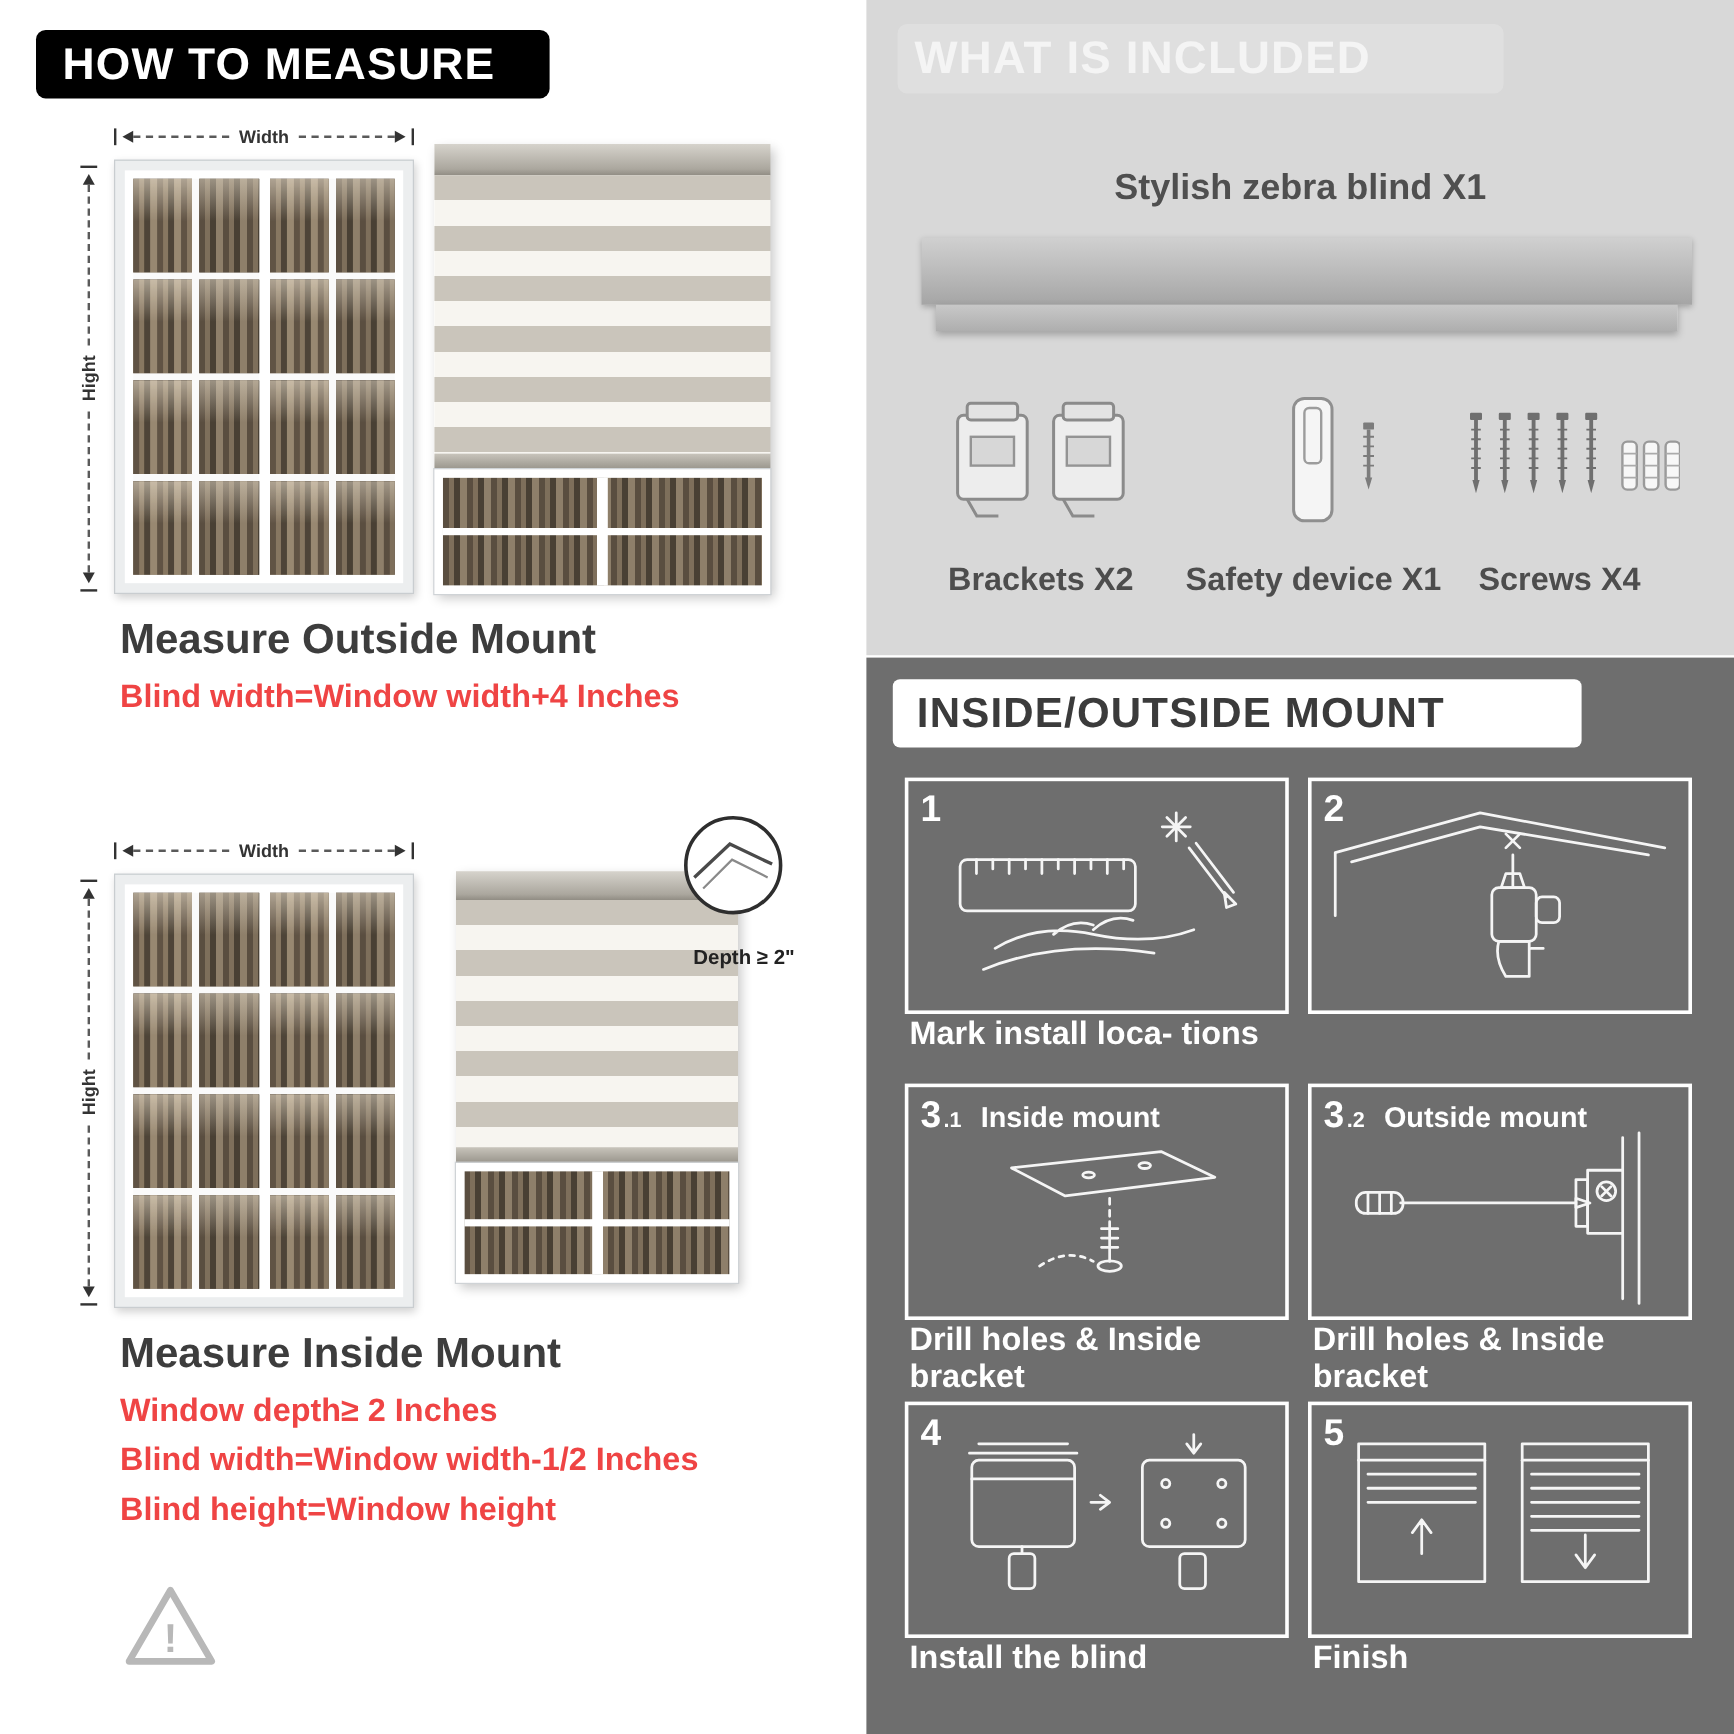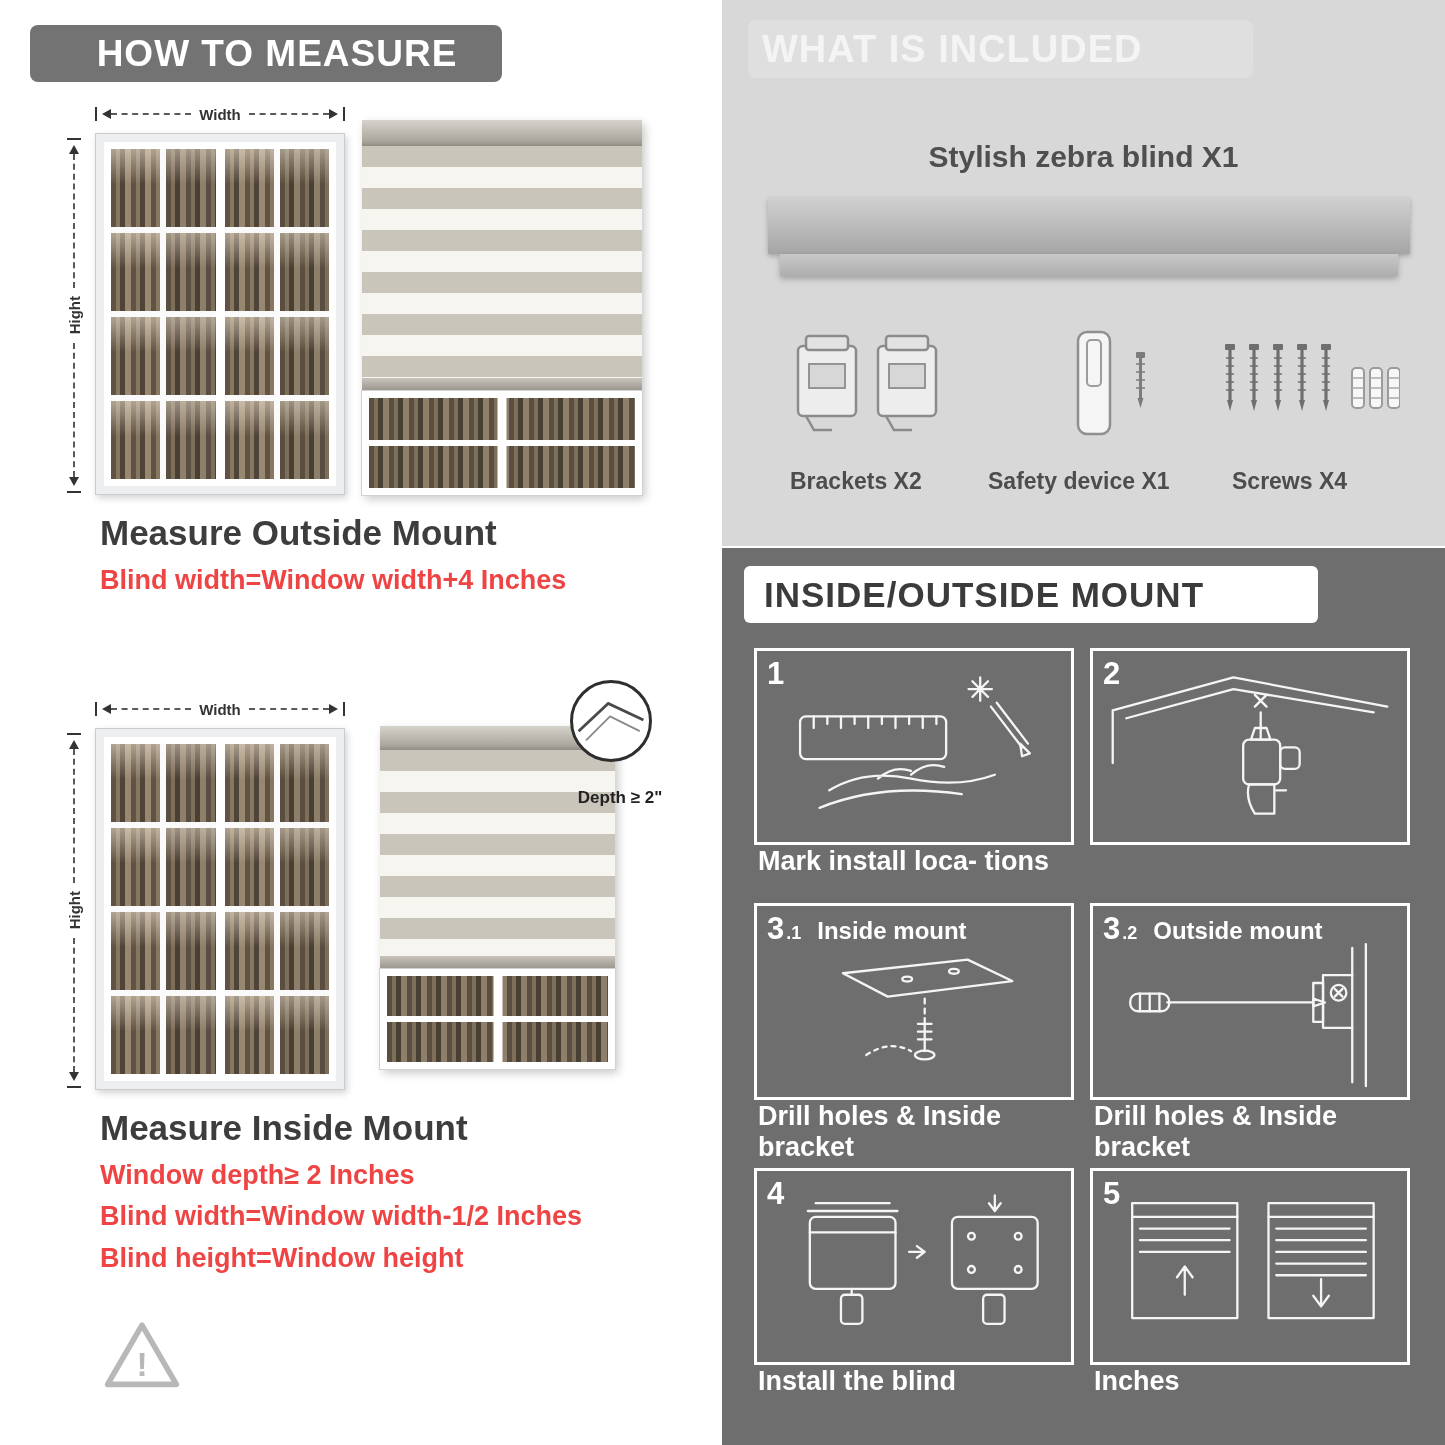--- a/index.html
+++ b/index.html
@@ -1,22 +1,22 @@
 <!DOCTYPE html>
 <html><head>
 <meta charset="utf-8">
 <style>
   * { margin:0; padding:0; box-sizing:border-box; }
   html,body { background:#fff; }
   body { font-family:"Liberation Sans", sans-serif; }
   .canvas { position:relative; width:1445px; height:1445px; background:#fff; overflow:hidden; }
 
   
-  .banner-gray { position:absolute; left:30px; top:25px; width:472px; height:57px; background:#737373;
-    border-radius:8px; color:#fff; font-weight:bold; font-size:37px; line-height:57px; padding-left:22px; letter-spacing:1px;text-align:center; }
+  .banner-gray { position:absolute; left:30px; top:25px; width:428px; height:57px; background:#000000;
+    border-radius:8px; color:#fff; font-weight:bold; font-size:37px; line-height:57px; padding-left:22px; letter-spacing:1px; }
 
   .h-measure { position:absolute; display:flex; align-items:center; height:16px; color:#333; font-size:15px; font-weight:bold; }
   .hm1 { left:95px; top:106px; width:250px; }
   .hm2 { left:95px; top:701px; width:250px; }
   .h-measure .tick { width:2px; height:14px; background:#333; }
   .h-measure .dash { flex:1; height:0; border-top:2px dashed #5a5a5a; }
   .h-measure .ah-l { width:0; height:0; border:5px solid transparent; border-right:9px solid #333; }
   .h-measure .ah-r { width:0; height:0; border:5px solid transparent; border-left:9px solid #333; }
   .h-measure .hlabel { padding:0 8px; }
 
@@ -72,21 +72,21 @@
   .wi-banner { position:absolute; left:748px; top:20px; width:505px; height:58px; background:rgba(255,255,255,.20);
     border-radius:8px; color:#f4f4f4; font-size:38px; font-weight:bold; line-height:58px; padding-left:14px; letter-spacing:1px; }
   .blind-x1-label { position:absolute; left:722px; top:140px; width:723px; text-align:center; font-size:30px; font-weight:bold; color:#4f4f4f; }
   .headrail { position:absolute; left:768px; top:198px; width:642px; height:56px;
     background:linear-gradient(180deg,#d0d0d0 0%,#b9b9b9 55%,#a5a5a5 100%); box-shadow:0 2px 5px rgba(0,0,0,.25); }
   .headrail-valance { position:absolute; left:780px; top:254px; width:618px; height:22px;
     background:linear-gradient(180deg,#c8c8c8,#aeaeae); box-shadow:0 3px 6px rgba(0,0,0,.25); }
   .brackets-icon { position:absolute; left:792px; top:330px; width:150px; height:112px; }
   .safety-icon   { position:absolute; left:1058px; top:326px; width:110px; height:118px; }
   .screws-icon   { position:absolute; left:1218px; top:338px; width:182px; height:104px; }
-  .item-label { position:absolute; top:468px; font-size:23px; font-weight:bold; color:#4d4d4d; }
+  .item-label { position:absolute; top:468px; font-size:27px; font-weight:bold; color:#4d4d4d; }
   .il1 { left:790px; } .il2 { left:988px; } .il3 { left:1232px; }
 
   
   .panel-dark { position:absolute; left:722px; top:548px; width:723px; height:897px; background:#6e6e6e; }
   .iom-banner { position:absolute; left:744px; top:566px; width:574px; height:57px; background:#fff; border-radius:6px;
     color:#3b3b3b; font-size:35px; font-weight:bold; line-height:57px; padding-left:20px; letter-spacing:1px; }
   .rb-box { position:absolute; width:320px; height:197px; border:3px solid #fff; }
   .bx1 { left:754px; top:648px; }  .bx2 { left:1090px; top:648px; }
   .bx3 { left:754px; top:903px; }  .bx4 { left:1090px; top:903px; }
   .bx5 { left:754px; top:1168px; } .bx6 { left:1090px; top:1168px; }
@@ -441,15 +441,15 @@
         <path d="M36 44 h108"></path>
         <path d="M44 56 h92 M44 68 h92 M44 80 h92"></path>
         <path d="M90 124 V96 M82 106 l8 -11 8 11"></path>
         <rect x="176" y="30" width="108" height="118"></rect>
         <path d="M176 44 h108"></path>
         <path d="M184 56 h92 M184 68 h92 M184 80 h92 M184 92 h92 M184 104 h92"></path>
         <path d="M230 108 v28 M222 125 l8 11 8 -11"></path>
       </g>
     </svg>
   </div>
-  <div class="rb-cap cap6">Inches</div>
+  <div class="rb-cap cap6">Finish</div>
 
 </div>
 
 </body></html>

